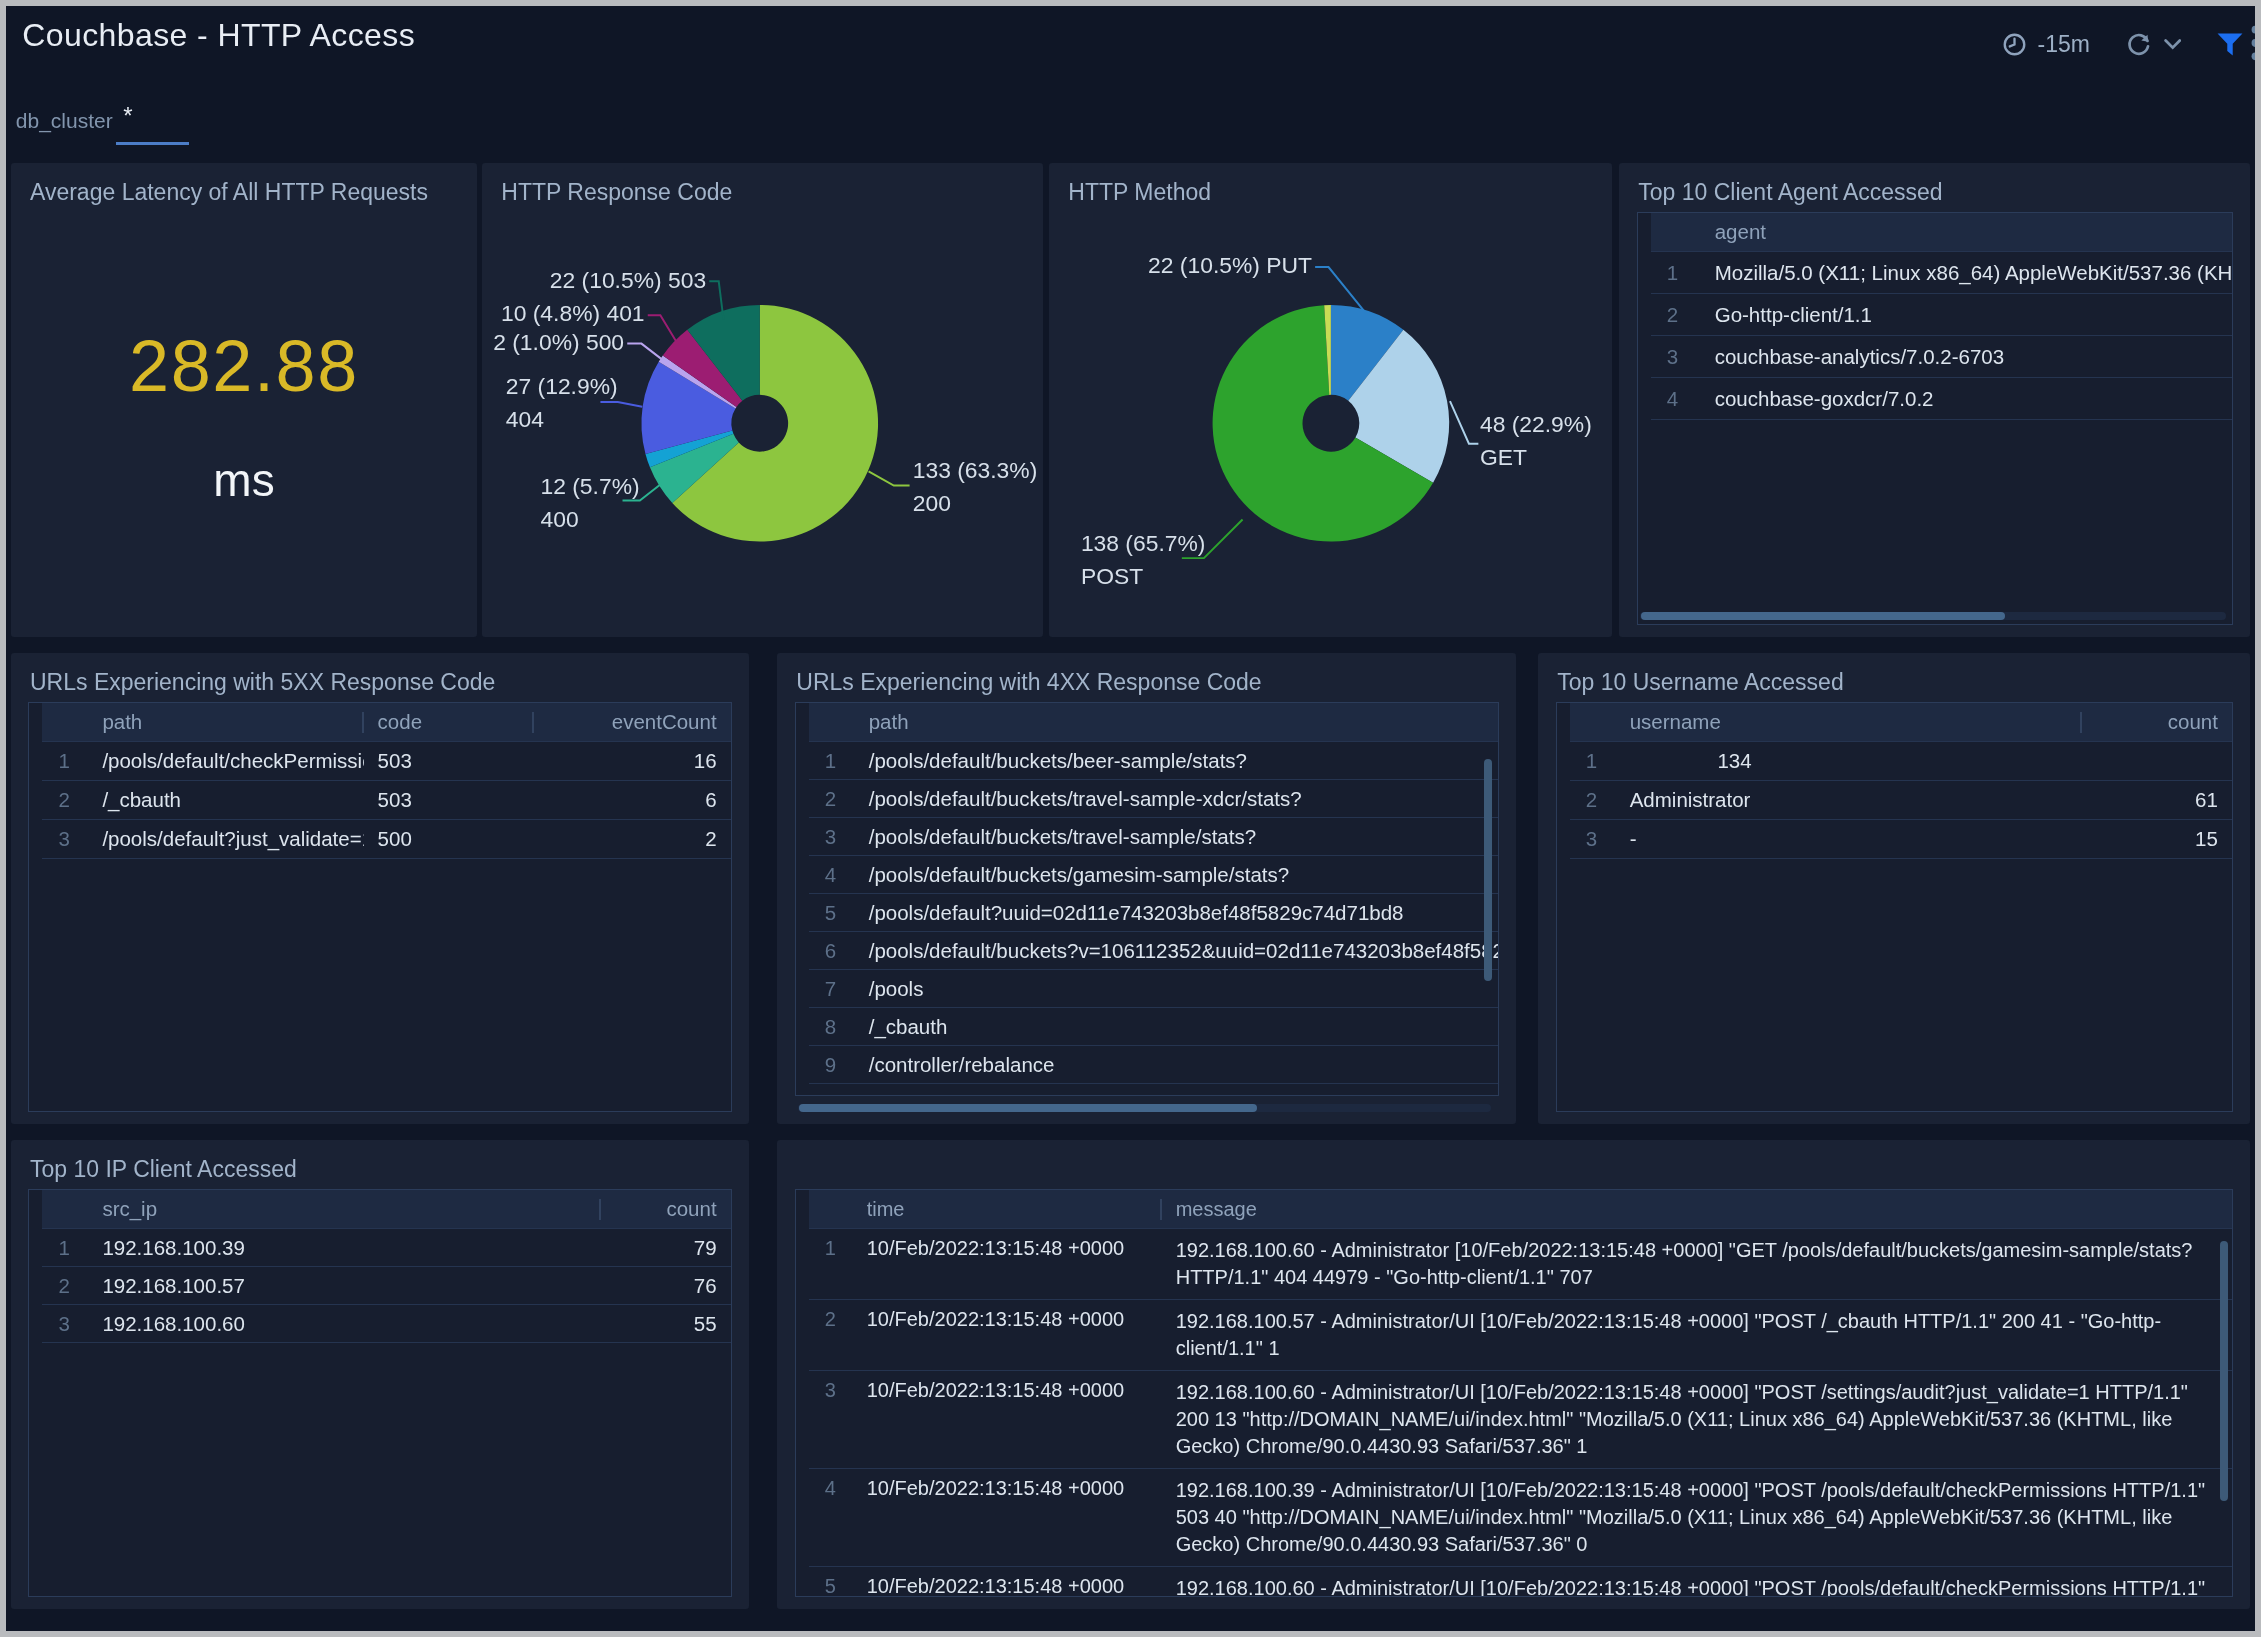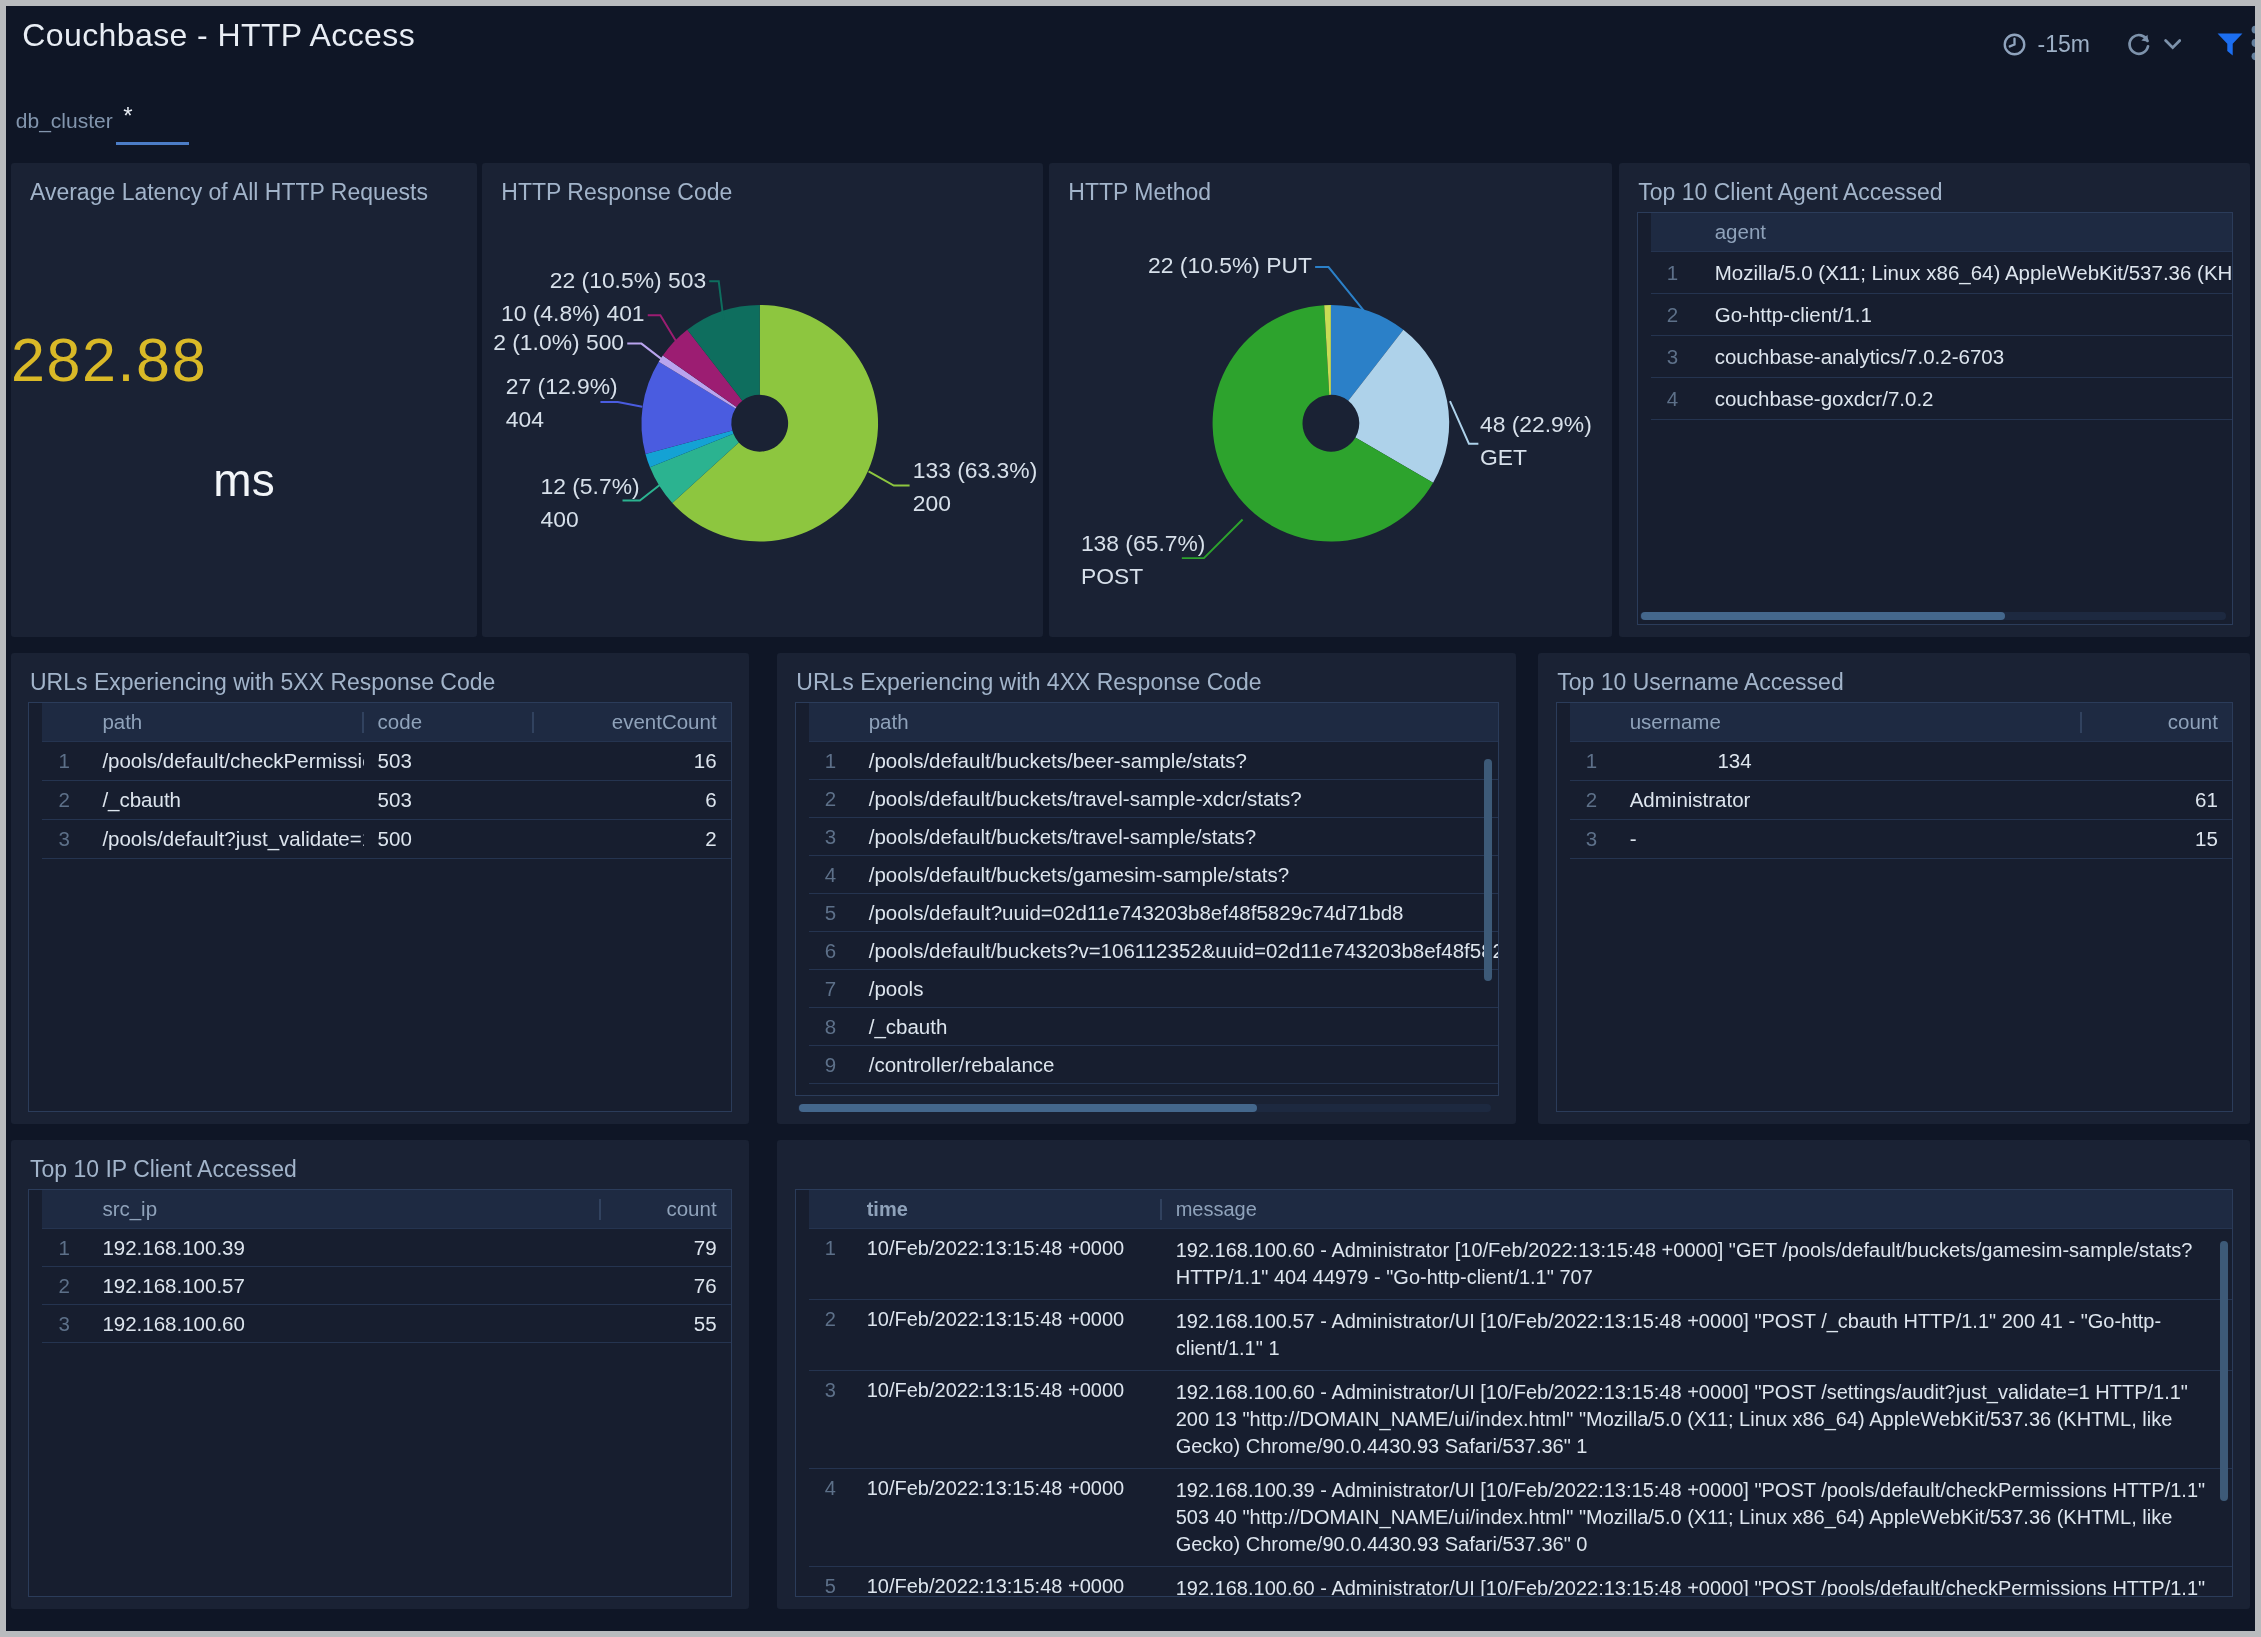--- a/index.html
+++ b/index.html
@@ -28,21 +28,21 @@
   #p-response { left:476px;  top:157px;  width:561px;  height:474px; }
   #p-method   { left:1043px; top:157px;  width:563px;  height:474px; }
   #p-agent    { left:1613px; top:157px;  width:631px;  height:474px; }
   #p-5xx      { left:4.7px;    top:647px;  width:738px;  height:471px; }
   #p-4xx      { left:771px;  top:647px;  width:739px;  height:471px; }
   #p-username { left:1532px; top:647px;  width:712px;  height:471px; }
   #p-ip       { left:4.7px;    top:1134px; width:738px;  height:469px; }
   #p-logs     { left:771px;  top:1134px; width:1473px; height:469px; }
 
   
-  .big-number { position:absolute; left:0; right:0; top:162px; text-align:left; font-size:61px; font-weight:500; color:#d9b927; letter-spacing:1.6px; }
+  .big-number { position:absolute; left:0; right:0; top:162px; text-align:center; font-size:72px; font-weight:500; color:#d9b927; letter-spacing:1.6px; }
   .big-unit   { position:absolute; left:0; right:0; top:290px; text-align:center; font-size:46px; font-weight:500; color:#f2f5f8; }
 
   
   .donut { position:absolute; inset:0; }
   .donut text { font-family:"Liberation Sans", sans-serif; }
 
   
   .tbl { position:absolute; left:17.4px; right:17.4px; top:49px; bottom:12.6px; border:1.6px solid #2b3c5a; display:flex; flex-direction:column; overflow:hidden; background:rgba(9,14,26,.18); }
   .tr { display:flex; align-items:stretch; border-bottom:1.6px solid #253450; flex:0 0 auto;margin-left:13px; }
   .tr.th { background:#1e2a42; min-height:39px; }
@@ -319,21 +319,21 @@
             <div class="cell" style="flex: 1 1 0px;">192.168.100.60</div>
             <div class="cell al-right" style="width: 130px; flex: 0 0 auto;">55</div>
           </div>
         </div>
     </div>
 
     <div class="panel" id="p-logs">
       <div class="tbl v-top">
           <div class="tr th">
             <div class="cell numcell" style="width: 44px;"></div>
-            <div class="cell" style="width: 309px; flex: 0 0 auto; font-weight: bold;">time<i class="hdiv"></i></div>
+            <div class="cell" style="width: 309px; flex: 0 0 auto;">time<i class="hdiv"></i></div>
             <div class="cell" style="flex: 1 1 0px;">message</div>
           </div>
           <div class="tr body">
             <div class="cell numcell" style="width: 44px; align-items: flex-start;">1</div>
             <div class="cell" style="width: 309px; flex: 0 0 auto;">10/Feb/2022:13:15:48 +0000</div>
             <div class="cell wrap" style="flex: 1 1 0px;">192.168.100.60 - Administrator [10/Feb/2022:13:15:48 +0000] "GET /pools/default/buckets/gamesim-sample/stats? HTTP/1.1" 404 44979 - "Go-http-client/1.1" 707</div>
           </div>
           <div class="tr body">
             <div class="cell numcell" style="width: 44px; align-items: flex-start;">2</div>
             <div class="cell" style="width: 309px; flex: 0 0 auto;">10/Feb/2022:13:15:48 +0000</div>

